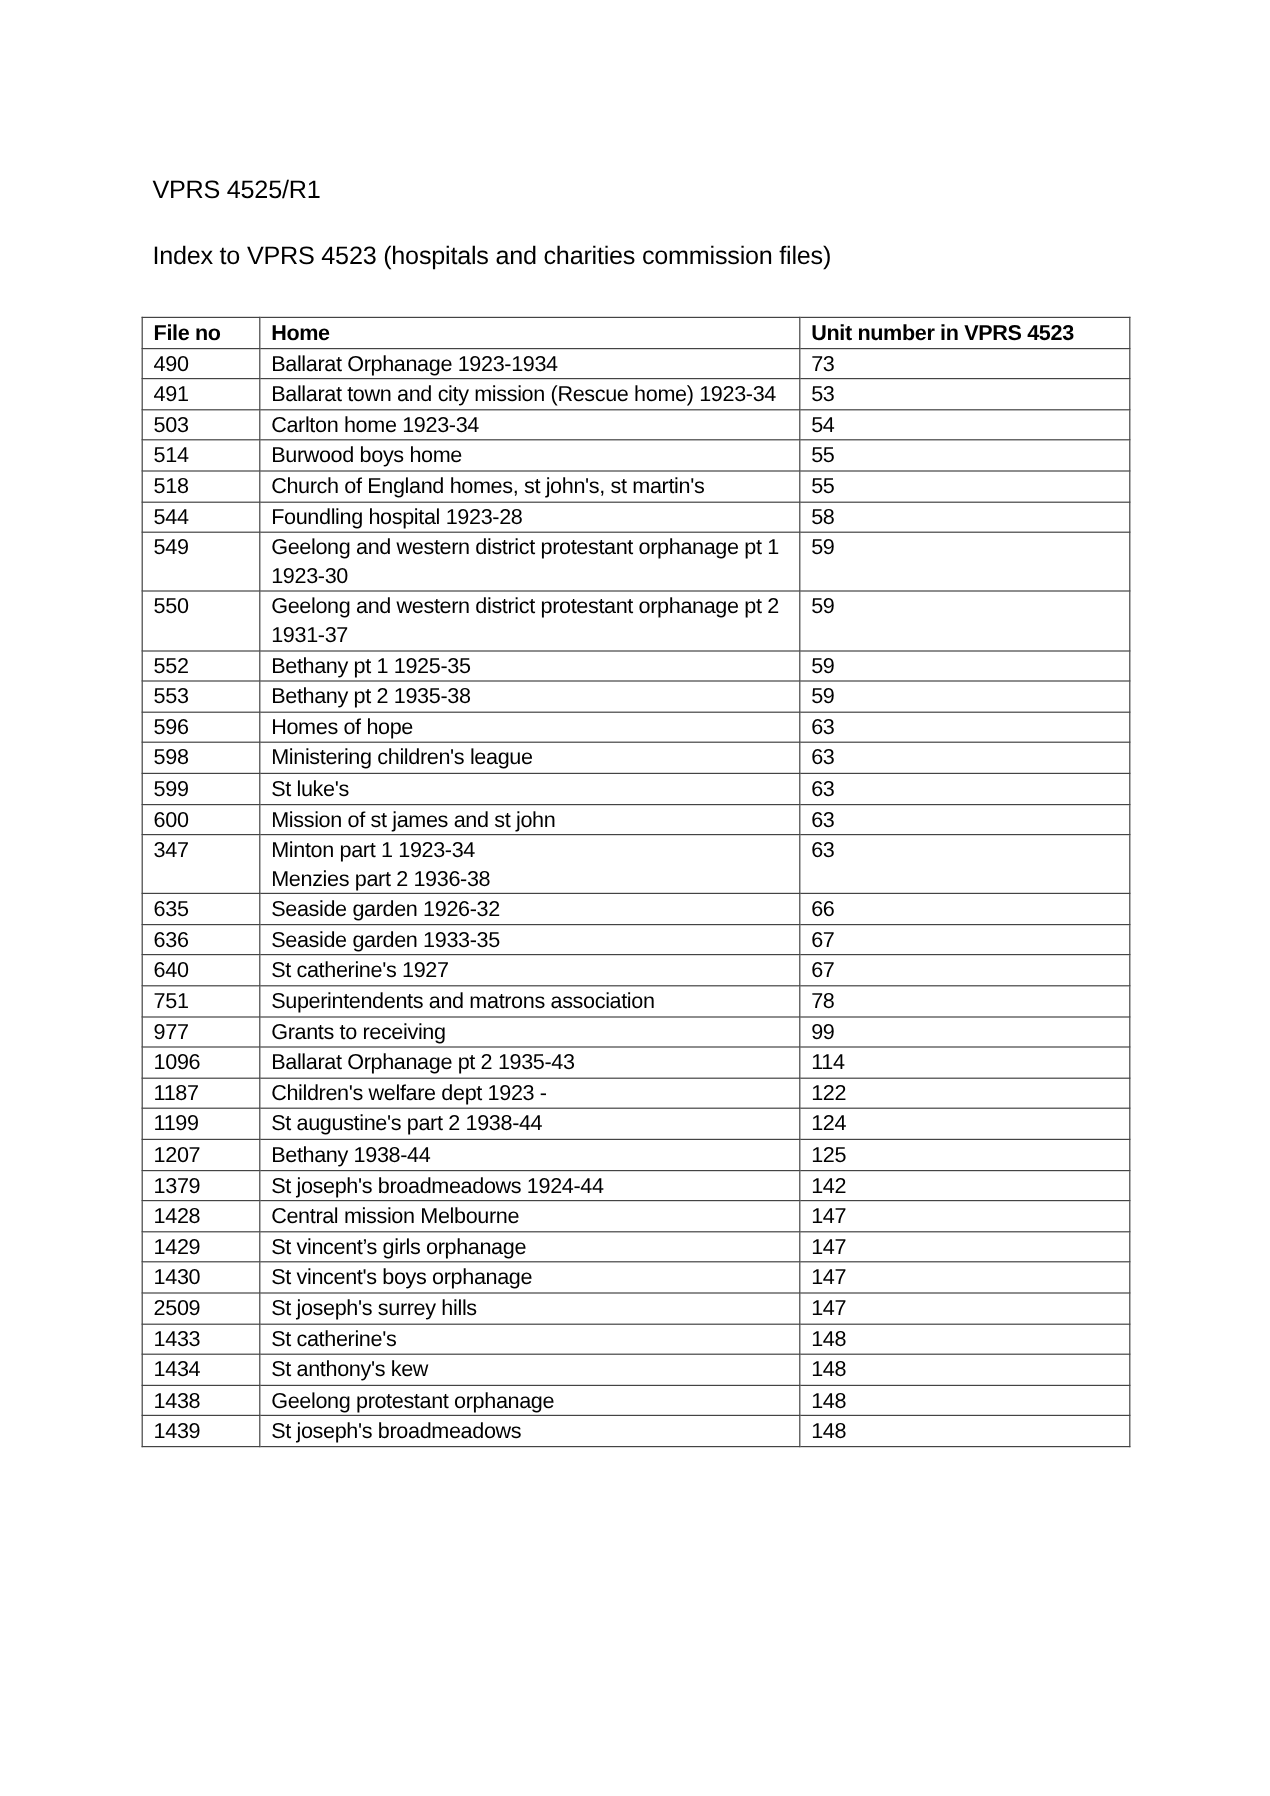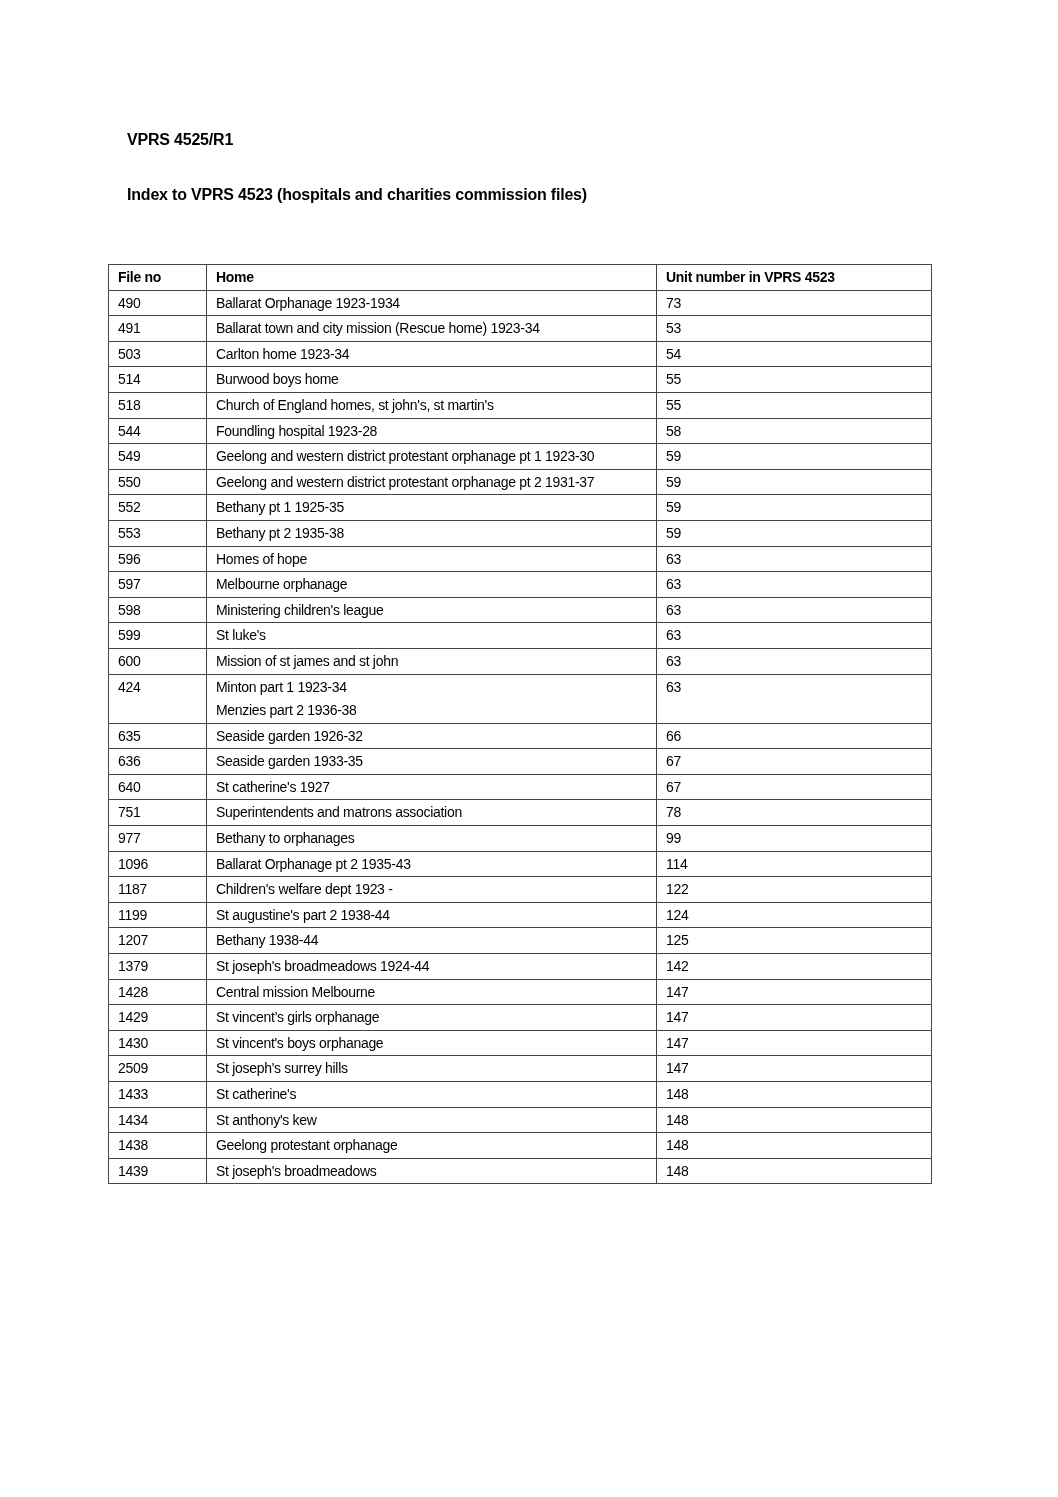--- a/index.html
+++ b/index.html
@@ -1,29 +1,30 @@
 <!DOCTYPE html>
 <html><head>
 <meta charset="utf-8">
 <style>
   html, body { margin: 0; padding: 0; background: #ffffff; }
   body {
     width: 1058px; height: 1497px; position: relative; overflow: hidden;
     font-family: "Liberation Sans", sans-serif; color: #000;
   }
   .heading {
-    position: absolute; left: 127px; font-weight: bold; font-size: 16px;
+    position: absolute; left: 127px; font-weight: normal; font-size: 21px;
     letter-spacing: -0.2px;
+    margin-top: 16px;
   }
   #h1 { top: 131px; }
   #h2 { top: 186px; }
   table {
-    position: absolute; left: 108px; top: 264px;
+    position: absolute; left: 118px; top: 264px;
     width: 823px; border-collapse: collapse; table-layout: fixed;
-    font-size: 14px; letter-spacing: -0.3px;
+    font-size: 18px; letter-spacing: -0.3px;
   }
   col.c1 { width: 98px; }
   col.c2 { width: 450px; }
   col.c3 { width: 275px; }
   th, td {
     border: 1px solid #444; padding: 1px 9px 0 9px; vertical-align: top;
     line-height: 23.6px; text-align: left;
   }
   th { font-weight: bold; }
 </style>
@@ -96,41 +97,36 @@
         <td><span>553</span></td>
         <td><span>Bethany pt 2 1935-38</span></td>
         <td><span>59</span></td>
       </tr>
       <tr>
         <td><span>596</span></td>
         <td><span>Homes of hope</span></td>
         <td><span>63</span></td>
       </tr>
       <tr>
-        <td><span>597</span></td>
-        <td><span>Melbourne orphanage</span></td>
-        <td><span>63</span></td>
-      </tr>
-      <tr>
         <td><span>598</span></td>
         <td><span>Ministering children's league</span></td>
         <td><span>63</span></td>
       </tr>
       <tr>
         <td><span>599</span></td>
         <td><span>St luke's</span></td>
         <td><span>63</span></td>
       </tr>
       <tr>
         <td><span>600</span></td>
         <td><span>Mission of st james and st john</span></td>
         <td><span>63</span></td>
       </tr>
       <tr>
-        <td><span>424</span></td>
+        <td><span>347</span></td>
         <td><span>Minton part 1 1923-34</span><br><span>Menzies part 2 1936-38</span></td>
         <td><span>63</span></td>
       </tr>
       <tr>
         <td><span>635</span></td>
         <td><span>Seaside garden 1926-32</span></td>
         <td><span>66</span></td>
       </tr>
       <tr>
         <td><span>636</span></td>
@@ -142,21 +138,21 @@
         <td><span>St catherine's 1927</span></td>
         <td><span>67</span></td>
       </tr>
       <tr>
         <td><span>751</span></td>
         <td><span>Superintendents and matrons association</span></td>
         <td><span>78</span></td>
       </tr>
       <tr>
         <td><span>977</span></td>
-        <td><span>Bethany to orphanages</span></td>
+        <td><span>Grants to receiving</span></td>
         <td><span>99</span></td>
       </tr>
       <tr>
         <td><span>1096</span></td>
         <td><span>Ballarat Orphanage pt 2 1935-43</span></td>
         <td><span>114</span></td>
       </tr>
       <tr>
         <td><span>1187</span></td>
         <td><span>Children's welfare dept 1923 -</span></td>

